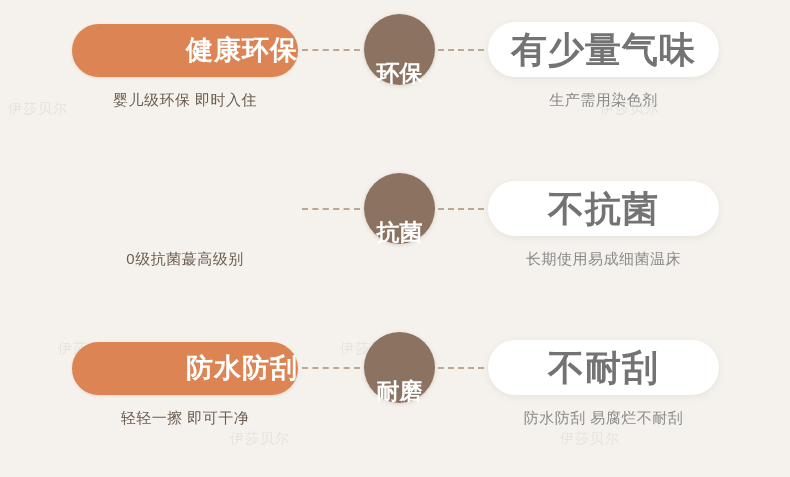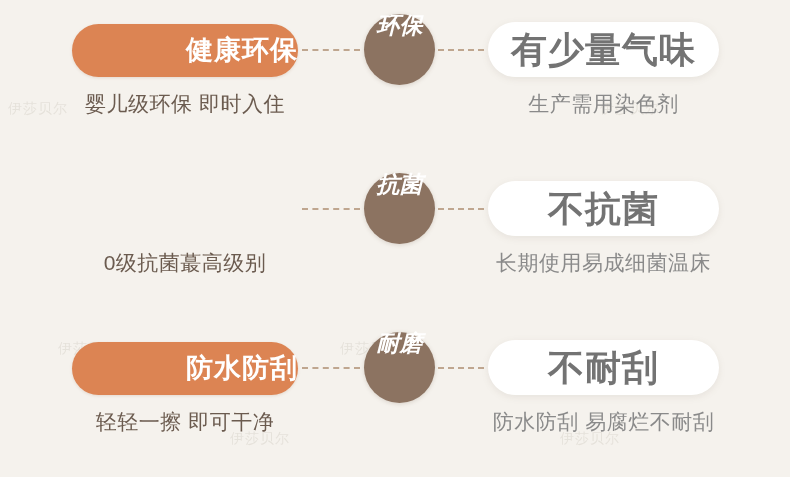--- a/index.html
+++ b/index.html
@@ -81,24 +81,23 @@
   
   .circle-topic {
     position: absolute;
     left: 364px;
     top: 14px;
     width: 71px;
     height: 71px;
     background: #8C7361;
     border-radius: 50%;
     display: flex;
-    align-items: flex-start;
+    align-items: flex-end;
     justify-content: center;
     box-shadow: 0 1px 4px rgba(120, 95, 75, 0.22);
-    font-style: italic;
   }
   .circle-topic-label {
     color: #FFFFFF;
     font-size: 23px;
     font-weight: bold;
     letter-spacing: 0px;
     line-height: 1;
     white-space: nowrap;
   }
 
@@ -132,21 +131,21 @@
     height: 0;
     border-top: 2px dashed #BFA68F;
   }
   .connector-left  { left: 302px; width: 58px; }
   .connector-right { left: 438px; width: 46px; }
 
   
   .caption {
     position: absolute;
     top: 90px;
-    font-size: 21px;
+    font-size: 15px;
     line-height: 1.3;
     white-space: nowrap;
     letter-spacing: 0.5px;
   }
   .caption-pro {
     color: #6B5B4F;
     left: 72px;
     width: 226px;
     text-align: center;
   }

